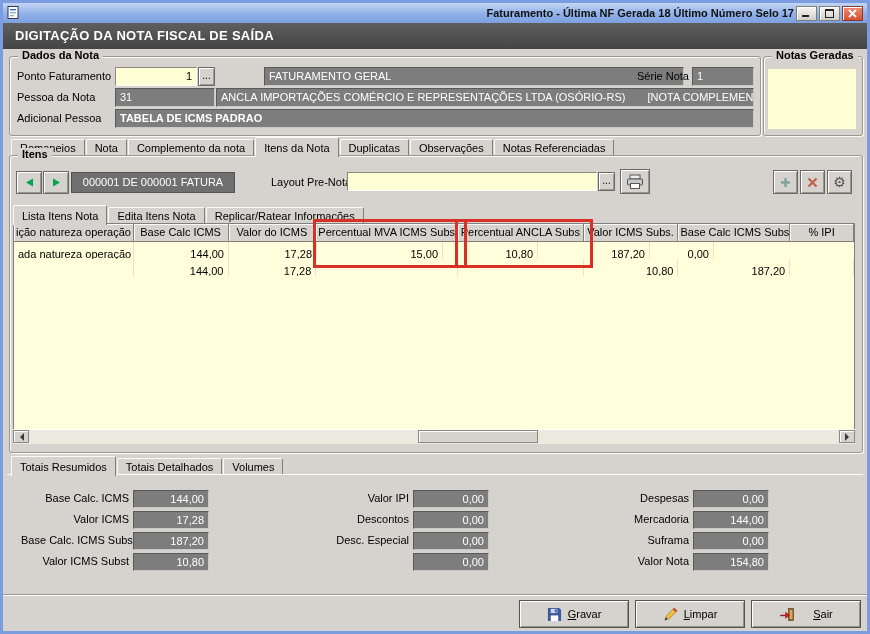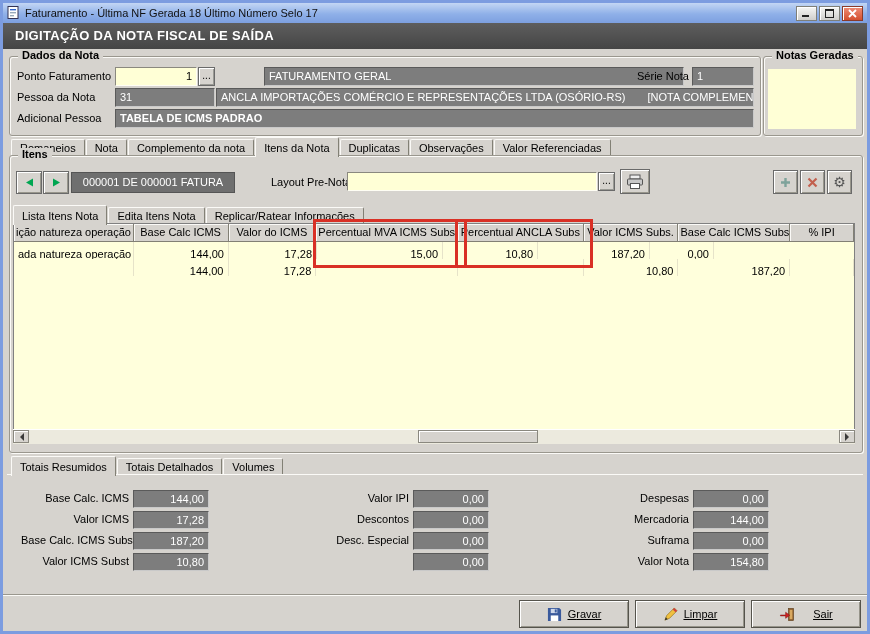--- a/index.html
+++ b/index.html
@@ -6,22 +6,22 @@
   #app{
     position:relative;width:870px;height:634px;box-sizing:border-box;
     background:#d6d3ce;border:3px solid #7c9ce0;
     font-family:"Liberation Sans",sans-serif;font-size:11px;color:#000;
     overflow:hidden;
   }
   
   .titlebar{position:absolute;left:0;top:0;width:864px;height:20px;box-sizing:border-box;
     background:linear-gradient(180deg,#c3d6f4,#8fb0e8 55%,#7da0e0);
     display:flex;align-items:center;padding:0 4px;}
-  .titlebar .title{font-weight:normal;font-size:11px;color:#111;margin-left:5px;flex:1;
-    white-space:nowrap;overflow:hidden;}
+  .titlebar .title{font-weight:bold;font-size:11px;color:#111;margin-left:5px;flex:1;
+    white-space:nowrap;overflow:hidden;text-align:right;}
   .win-btn{width:21px;height:15px;box-sizing:border-box;margin-left:2px;
     background:linear-gradient(#f6f6f4,#cfcecb);border:1px solid #7f7f78;
     box-shadow:inset 1px 1px 0 #fff;display:flex;align-items:center;justify-content:center;}
   .win-btn.close{background:linear-gradient(#ef8d77,#d4502f);border-color:#8a3a2a;}
   
   .header-bar{position:absolute;left:0;top:20px;width:864px;height:26px;box-sizing:border-box;
     background:linear-gradient(180deg,#5e5e5e,#454545);color:#fff;font-weight:bold;
     font-size:13px;line-height:26px;padding-left:12px;letter-spacing:.3px;}
   
   .groupbox{position:absolute;border:1px solid #9a978e;border-radius:3px;
@@ -112,21 +112,21 @@
   .tot-label{position:absolute;height:17px;line-height:17px;text-align:right;white-space:nowrap;}
   .tot-box{position:absolute;width:76px;height:18px;box-sizing:border-box;background:#7d7d7d;
     color:#fff;line-height:16px;text-align:right;padding:0 4px;border:1px solid;
     border-color:#5a5a5a #c9c9c9 #c9c9c9 #5a5a5a;}
   
   #bottom-bar{position:absolute;left:0;top:591px;width:864px;height:37px;background:#d6d3ce;
     border-top:1px solid #9a978e;box-shadow:inset 0 1px 0 #fbfaf7;}
   .cmd-btn{position:absolute;top:5px;width:110px;height:28px;box-sizing:border-box;
     background:#d6d3ce;border:1px solid #55534c;
     box-shadow:inset 1px 1px 0 #fff,inset -1px -1px 0 #96948a;
-    display:flex;align-items:center;justify-content:center;gap:6px;text-decoration:underline;}
+    display:flex;align-items:center;justify-content:center;gap:6px;}
   #btn-gravar{left:516px;} #btn-limpar{left:632px;} #btn-sair{left:748px;gap:18px;}
 </style>
 </head>
 <body>
 
 <div id="app">
 
   <div class="titlebar">
     <span>
       <svg width="13" height="13" viewBox="0 0 13 13">
@@ -180,21 +180,21 @@
   </div>
   <div id="notas-area"></div>
 
   <div class="tabs" id="tabs-main">
     <div class="tab">Romaneios</div>
     <div class="tab">Nota</div>
     <div class="tab">Complemento da nota</div>
     <div class="tab active">Itens da Nota</div>
     <div class="tab">Duplicatas</div>
     <div class="tab">Observações</div>
-    <div class="tab">Valor Referenciadas</div>
+    <div class="tab">Notas Referenciadas</div>
   </div>
 
   <div class="groupbox" id="gb-itens">
     <span class="legend">Itens</span>
   </div>
 
   <span class="tool-btn" id="btn-prev">
     <svg width="11" height="11">
         <path d="M9 1.5v8L2 5.5z" fill="#00a651"></path>
       </svg>

